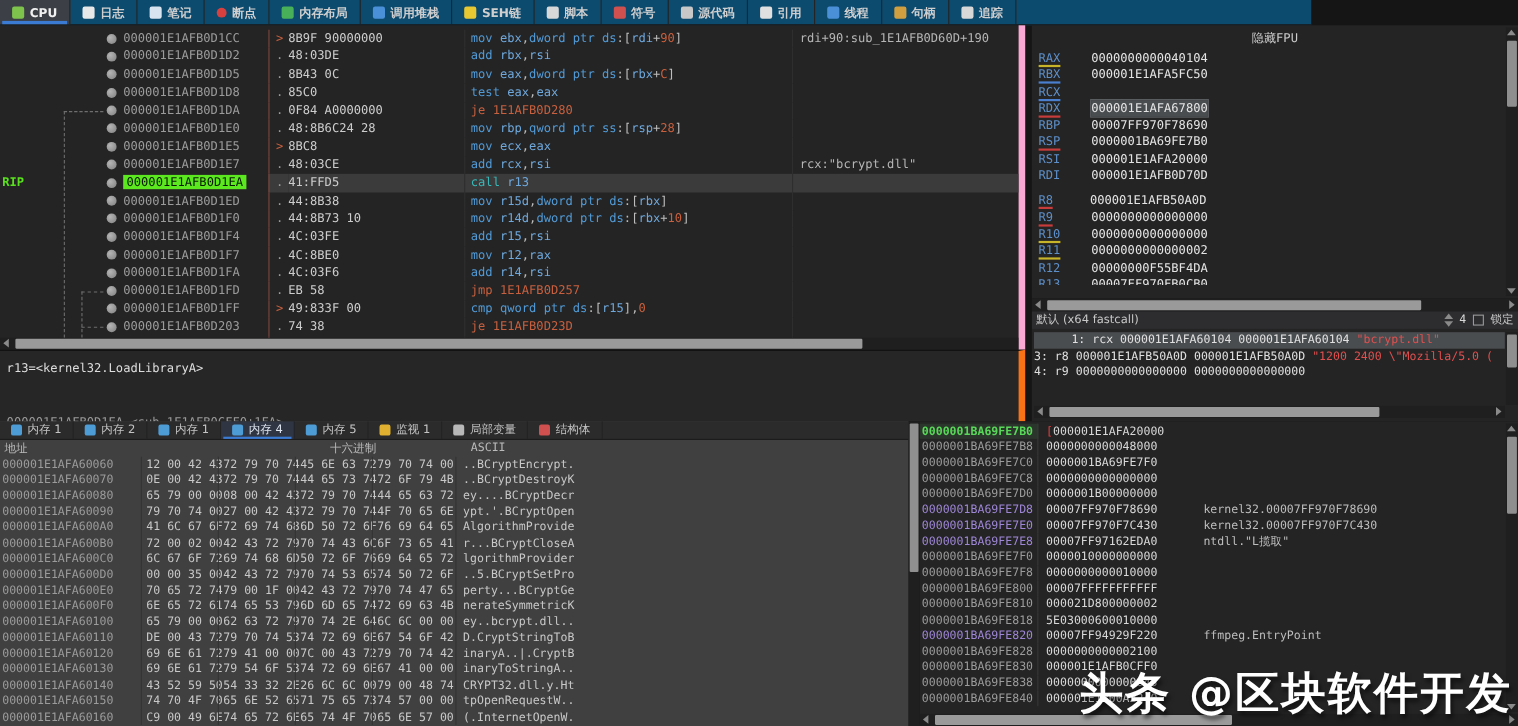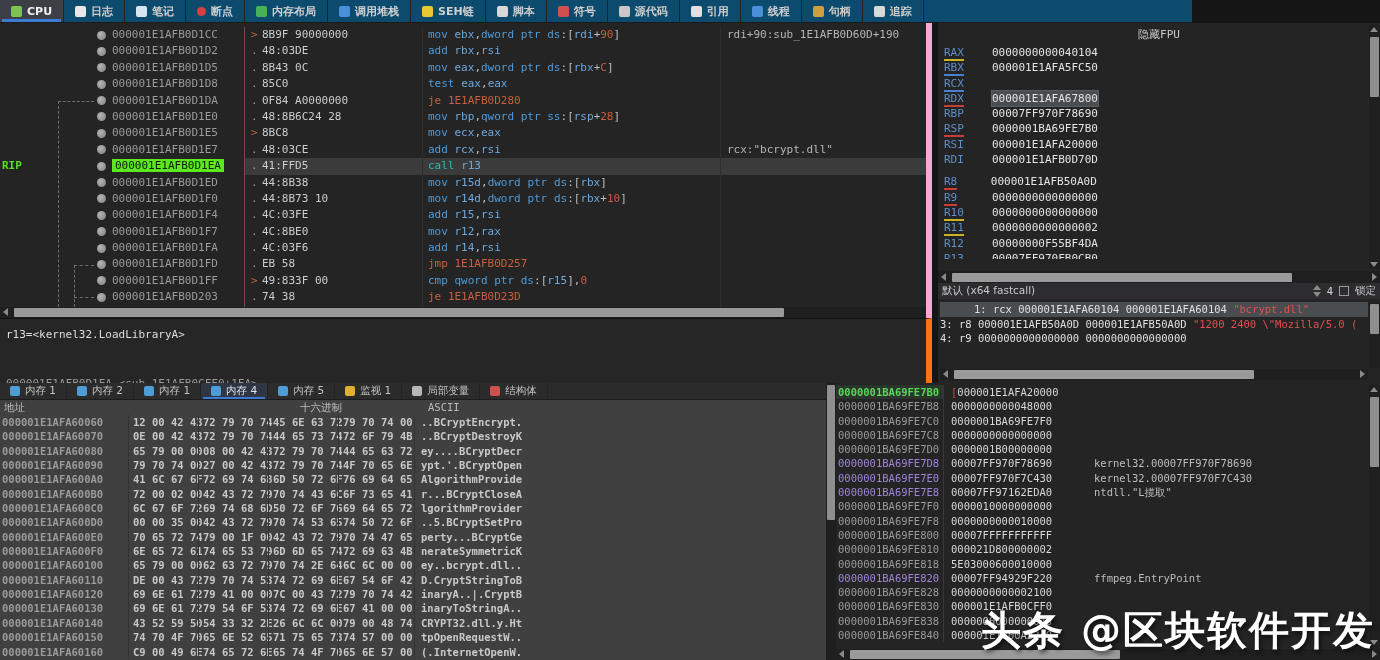--- a/index.html
+++ b/index.html
@@ -98,21 +98,21 @@
   #dumptabs { height:17px; background:#2b2b2b; display:flex; border-bottom:1px solid #1c1c1c; }
   .dtab { display:flex; align-items:center; gap:5px; padding:0 10px; font-size:10.5px; color:#c4c4c4;
     position:relative; border-right:1px solid #232323; }
   .dtab.sel { background:#2f3542; color:#dfe6f0; }
   .dtab.sel::after { content:""; position:absolute; left:2px; right:2px; bottom:0; height:2px; background:#3b7bd4; }
   .dtabicon { width:10px; height:10px; border-radius:2px; }
   #dumphdr { position:relative; height:15px; font-size:10.5px; color:#bbbbbb; }
   #dh-addr { position:absolute; left:4px; top:1px; }
   #dh-hex { position:absolute; left:300px; top:1px; }
   #dh-ascii { position:absolute; left:428px; top:1px; }
-  #dump-rows { position:absolute; left:0; top:32px; right:0; bottom:0; overflow:hidden;font-weight:bold; }
+  #dump-rows { position:absolute; left:0; top:32px; right:0; bottom:0; overflow:hidden; }
   .hrow { display:flex; height:14.35px; line-height:14.35px; font-size:10.5px; white-space:pre; }
   .hrow .ha { width:128px; flex:0 0 auto; color:#9b9b9b; padding-left:2px; }
   .hrow .hg { width:70px; flex:0 0 auto; color:#c8c8c8; border-left:1px solid #333333; padding-left:4px; }
   .hrow .has { width:110px; flex:0 0 auto; margin-left:6px; border-left:1px solid #333333; padding-left:6px; color:#c8c8c8; }
   #dump-vscroll { left:826px; top:383px; height:277px; width:10px; }
 
   
   #stackpane { position:absolute; left:836px; top:383px; width:544px; height:277px; background:#242424; overflow:hidden; }
   #stack-rows { position:absolute; left:0; top:2px; right:11px; bottom:0; overflow:hidden; }
   .srow { display:flex; height:14.3px; line-height:14.3px; font-size:10.5px; white-space:pre; }

